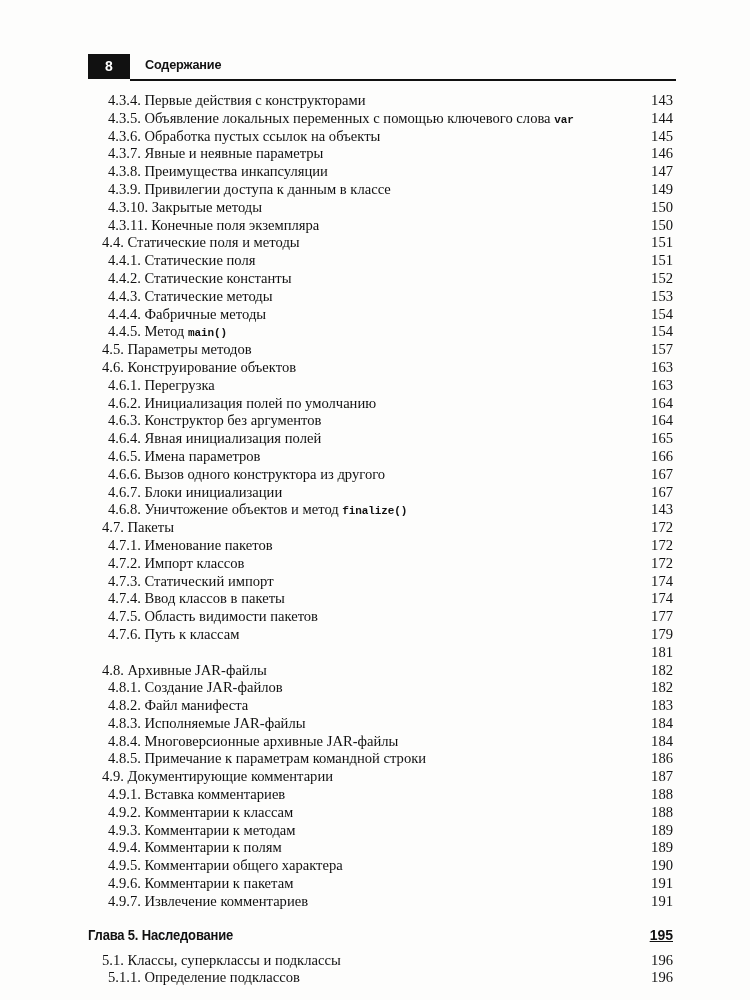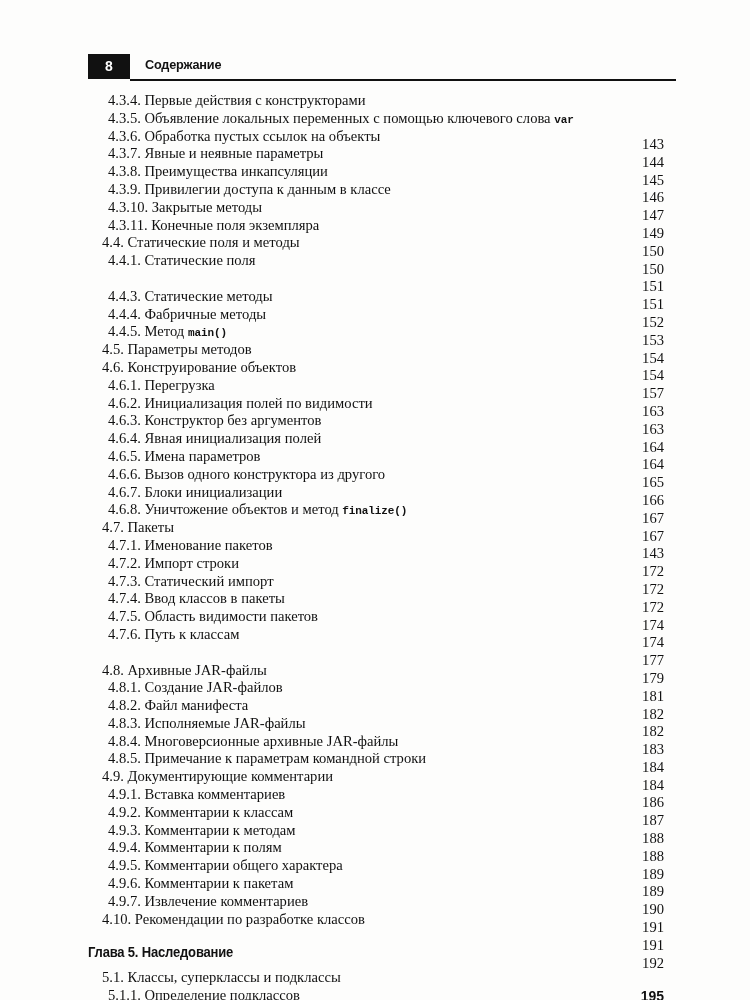--- a/index.html
+++ b/index.html
@@ -94,26 +94,25 @@
     font-size: 14.6px;
   }
   .toc-row .label {
     position: absolute;
     left: 0;
     top: 0;
     white-space: nowrap;
   }
   .toc-row .page-no {
     position: absolute;
-    right: 12px;
+    right: 3px;
     top: 0;
     text-align: center;
     white-space: nowrap;
     font-variant-numeric: lining-nums;
-    margin-top: 44px;
   }
 
   
   .lvl-1 .label { left: 14px; }
   .lvl-2 .label { left: 20px; }
 
   
   .toc-row.chapter {
     height: 21px;
     line-height: 21px;
@@ -191,20 +190,21 @@
       </div>
       <div class="toc-row lvl-1">
         <span class="label">4.4. Статические поля и методы</span>
         <span class="page-no">151</span>
       </div>
       <div class="toc-row lvl-2">
         <span class="label">4.4.1. Статические поля</span>
         <span class="page-no">151</span>
       </div>
       <div class="toc-row lvl-2">
+        <span class="label">4.4.2. Статические константы</span>
         <span class="page-no">152</span>
       </div>
       <div class="toc-row lvl-2">
         <span class="label">4.4.3. Статические методы</span>
         <span class="page-no">153</span>
       </div>
       <div class="toc-row lvl-2">
         <span class="label">4.4.4. Фабричные методы</span>
         <span class="page-no">154</span>
       </div>
@@ -218,21 +218,21 @@
       </div>
       <div class="toc-row lvl-1">
         <span class="label">4.6. Конструирование объектов</span>
         <span class="page-no">163</span>
       </div>
       <div class="toc-row lvl-2">
         <span class="label">4.6.1. Перегрузка</span>
         <span class="page-no">163</span>
       </div>
       <div class="toc-row lvl-2">
-        <span class="label">4.6.2. Инициализация полей по видимости</span>
+        <span class="label">4.6.2. Инициализация полей по умолчанию</span>
         <span class="page-no">164</span>
       </div>
       <div class="toc-row lvl-2">
         <span class="label">4.6.3. Конструктор без аргументов</span>
         <span class="page-no">164</span>
       </div>
       <div class="toc-row lvl-2">
         <span class="label">4.6.4. Явная инициализация полей</span>
         <span class="page-no">165</span>
       </div>
@@ -254,21 +254,21 @@
       </div>
       <div class="toc-row lvl-1">
         <span class="label">4.7. Пакеты</span>
         <span class="page-no">172</span>
       </div>
       <div class="toc-row lvl-2">
         <span class="label">4.7.1. Именование пакетов</span>
         <span class="page-no">172</span>
       </div>
       <div class="toc-row lvl-2">
-        <span class="label">4.7.2. Импорт строки</span>
+        <span class="label">4.7.2. Импорт классов</span>
         <span class="page-no">172</span>
       </div>
       <div class="toc-row lvl-2">
         <span class="label">4.7.3. Статический импорт</span>
         <span class="page-no">174</span>
       </div>
       <div class="toc-row lvl-2">
         <span class="label">4.7.4. Ввод классов в пакеты</span>
         <span class="page-no">174</span>
       </div>
@@ -331,24 +331,20 @@
         <span class="label">4.9.5. Комментарии общего характера</span>
         <span class="page-no">190</span>
       </div>
       <div class="toc-row lvl-2">
         <span class="label">4.9.6. Комментарии к пакетам</span>
         <span class="page-no">191</span>
       </div>
       <div class="toc-row lvl-2">
         <span class="label">4.9.7. Извлечение комментариев</span>
         <span class="page-no">191</span>
-      </div>
-      <div class="toc-row lvl-1">
-        <span class="label">4.10. Рекомендации по разработке классов</span>
-        <span class="page-no">192</span>
       </div>
       <div class="toc-row chapter lvl-1">
         <span class="label">Глава 5. Наследование</span>
         <span class="page-no">195</span>
       </div>
       <div class="toc-row lvl-1">
         <span class="label">5.1. Классы, суперклассы и подклассы</span>
         <span class="page-no">196</span>
       </div>
       <div class="toc-row lvl-2">

